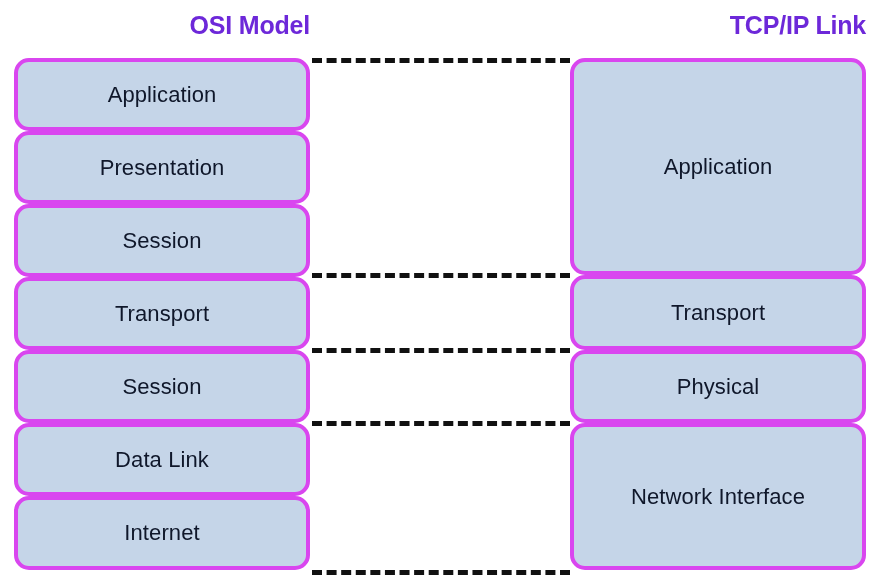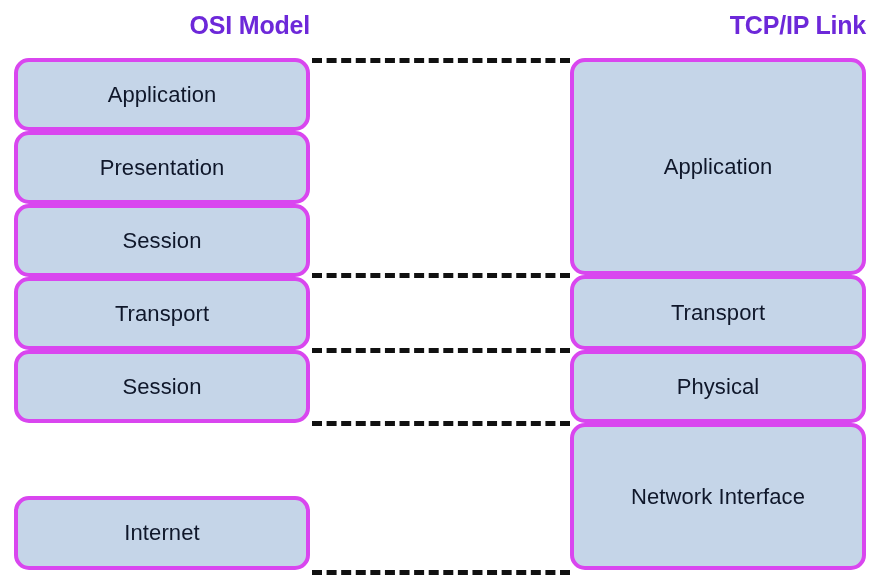--- a/index.html
+++ b/index.html
@@ -92,20 +92,23 @@
       </div>
       <div class="layer-box osi-box" style="top: 204px; height: 73px;">
         <span>Session</span>
       </div>
       <div class="layer-box osi-box" style="top: 277px; height: 73px;">
         <span>Transport</span>
       </div>
       <div class="layer-box osi-box" style="top: 350px; height: 73px;">
         <span>Session</span>
       </div>
+      <div class="layer-box osi-box" style="top: 423px; height: 73px;">
+        <span>Data Link</span>
+      </div>
       <div class="layer-box osi-box" style="top: 496px; height: 74px;">
         <span>Internet</span>
       </div>
     </div>
 
   <div class="stack-group" id="tcpip-group">
       <div class="layer-box tcp-box" style="top: 58px; height: 217px;">
         <span>Application</span>
       </div>
       <div class="layer-box tcp-box" style="top: 275px; height: 75px;">

